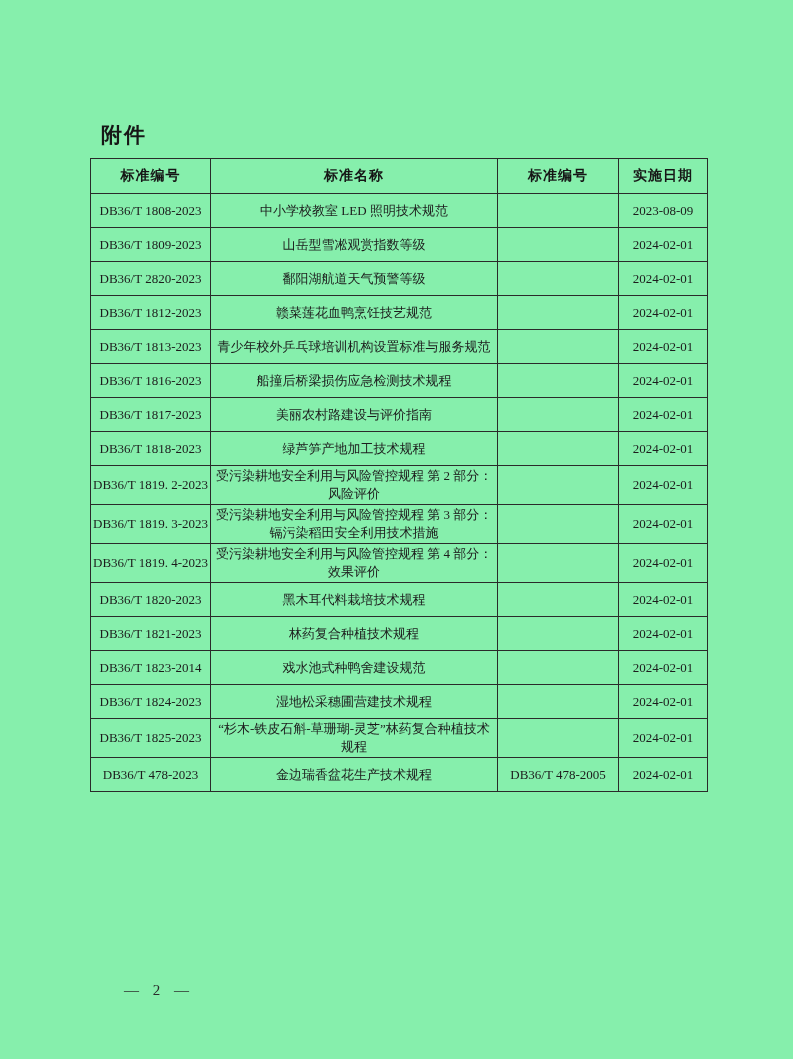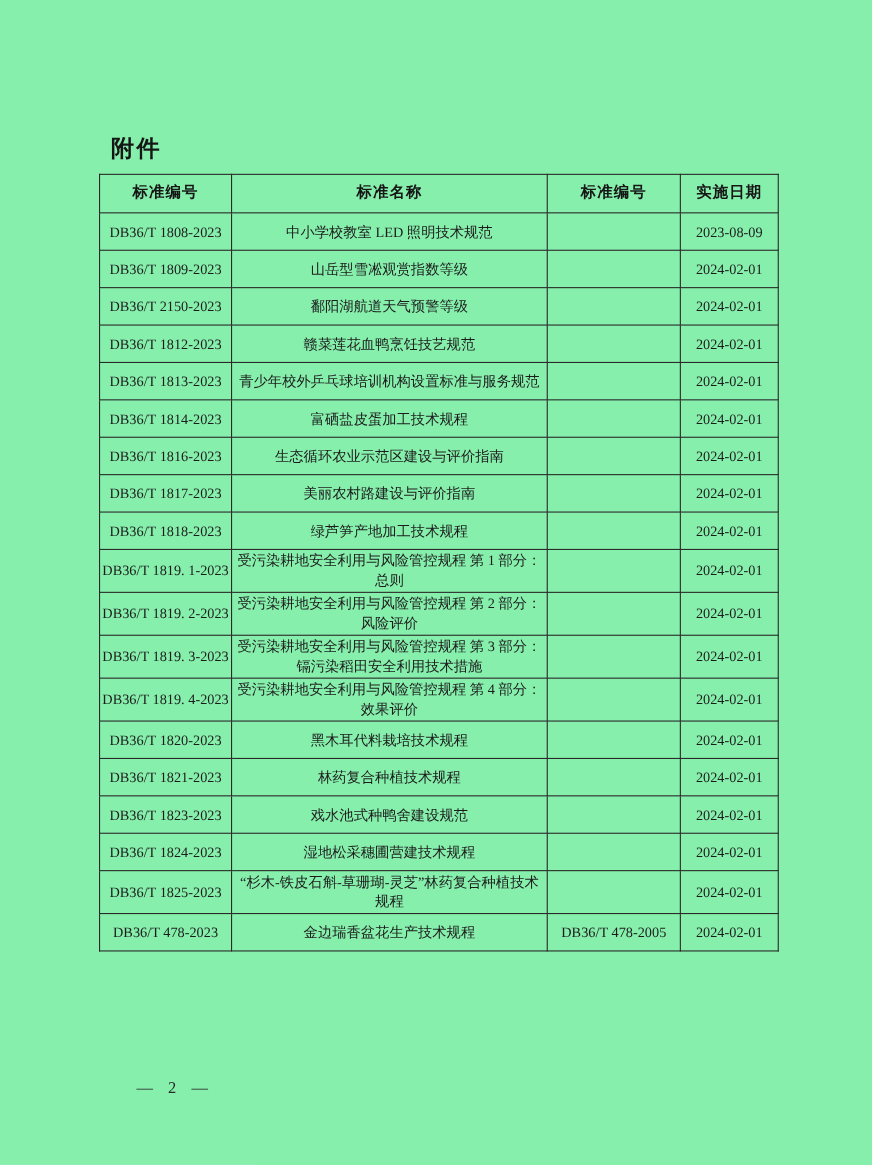--- a/index.html
+++ b/index.html
@@ -99,68 +99,56 @@
           <td></td>
           <td>2023-08-09</td>
         </tr>
         <tr>
           <td>DB36/T 1809-2023</td>
           <td>山岳型雪凇观赏指数等级</td>
           <td></td>
           <td>2024-02-01</td>
         </tr>
         <tr>
-          <td>DB36/T 2150-2023</td>
+          <td>DB36/T 2820-2023</td>
           <td>鄱阳湖航道天气预警等级</td>
           <td></td>
           <td>2024-02-01</td>
         </tr>
         <tr>
           <td>DB36/T 1812-2023</td>
           <td>赣菜莲花血鸭烹饪技艺规范</td>
           <td></td>
           <td>2024-02-01</td>
         </tr>
         <tr>
           <td>DB36/T 1813-2023</td>
           <td>青少年校外乒乓球培训机构设置标准与服务规范</td>
           <td></td>
           <td>2024-02-01</td>
         </tr>
         <tr>
-          <td>DB36/T 1814-2023</td>
-          <td>富硒盐皮蛋加工技术规程</td>
-          <td></td>
-          <td>2024-02-01</td>
-        </tr>
-        <tr>
           <td>DB36/T 1816-2023</td>
-          <td>生态循环农业示范区建设与评价指南</td>
+          <td>船撞后桥梁损伤应急检测技术规程</td>
           <td></td>
           <td>2024-02-01</td>
         </tr>
         <tr>
           <td>DB36/T 1817-2023</td>
           <td>美丽农村路建设与评价指南</td>
           <td></td>
           <td>2024-02-01</td>
         </tr>
         <tr>
           <td>DB36/T 1818-2023</td>
           <td>绿芦笋产地加工技术规程</td>
           <td></td>
           <td>2024-02-01</td>
         </tr>
         <tr>
-          <td>DB36/T 1819. 1-2023</td>
-          <td>受污染耕地安全利用与风险管控规程 第 1 部分：总则</td>
-          <td></td>
-          <td>2024-02-01</td>
-        </tr>
-        <tr>
           <td>DB36/T 1819. 2-2023</td>
           <td>受污染耕地安全利用与风险管控规程 第 2 部分：风险评价</td>
           <td></td>
           <td>2024-02-01</td>
         </tr>
         <tr>
           <td>DB36/T 1819. 3-2023</td>
           <td>受污染耕地安全利用与风险管控规程 第 3 部分：镉污染稻田安全利用技术措施</td>
           <td></td>
           <td>2024-02-01</td>
@@ -177,21 +165,21 @@
           <td></td>
           <td>2024-02-01</td>
         </tr>
         <tr>
           <td>DB36/T 1821-2023</td>
           <td>林药复合种植技术规程</td>
           <td></td>
           <td>2024-02-01</td>
         </tr>
         <tr>
-          <td>DB36/T 1823-2023</td>
+          <td>DB36/T 1823-2014</td>
           <td>戏水池式种鸭舍建设规范</td>
           <td></td>
           <td>2024-02-01</td>
         </tr>
         <tr>
           <td>DB36/T 1824-2023</td>
           <td>湿地松采穗圃营建技术规程</td>
           <td></td>
           <td>2024-02-01</td>
         </tr>

